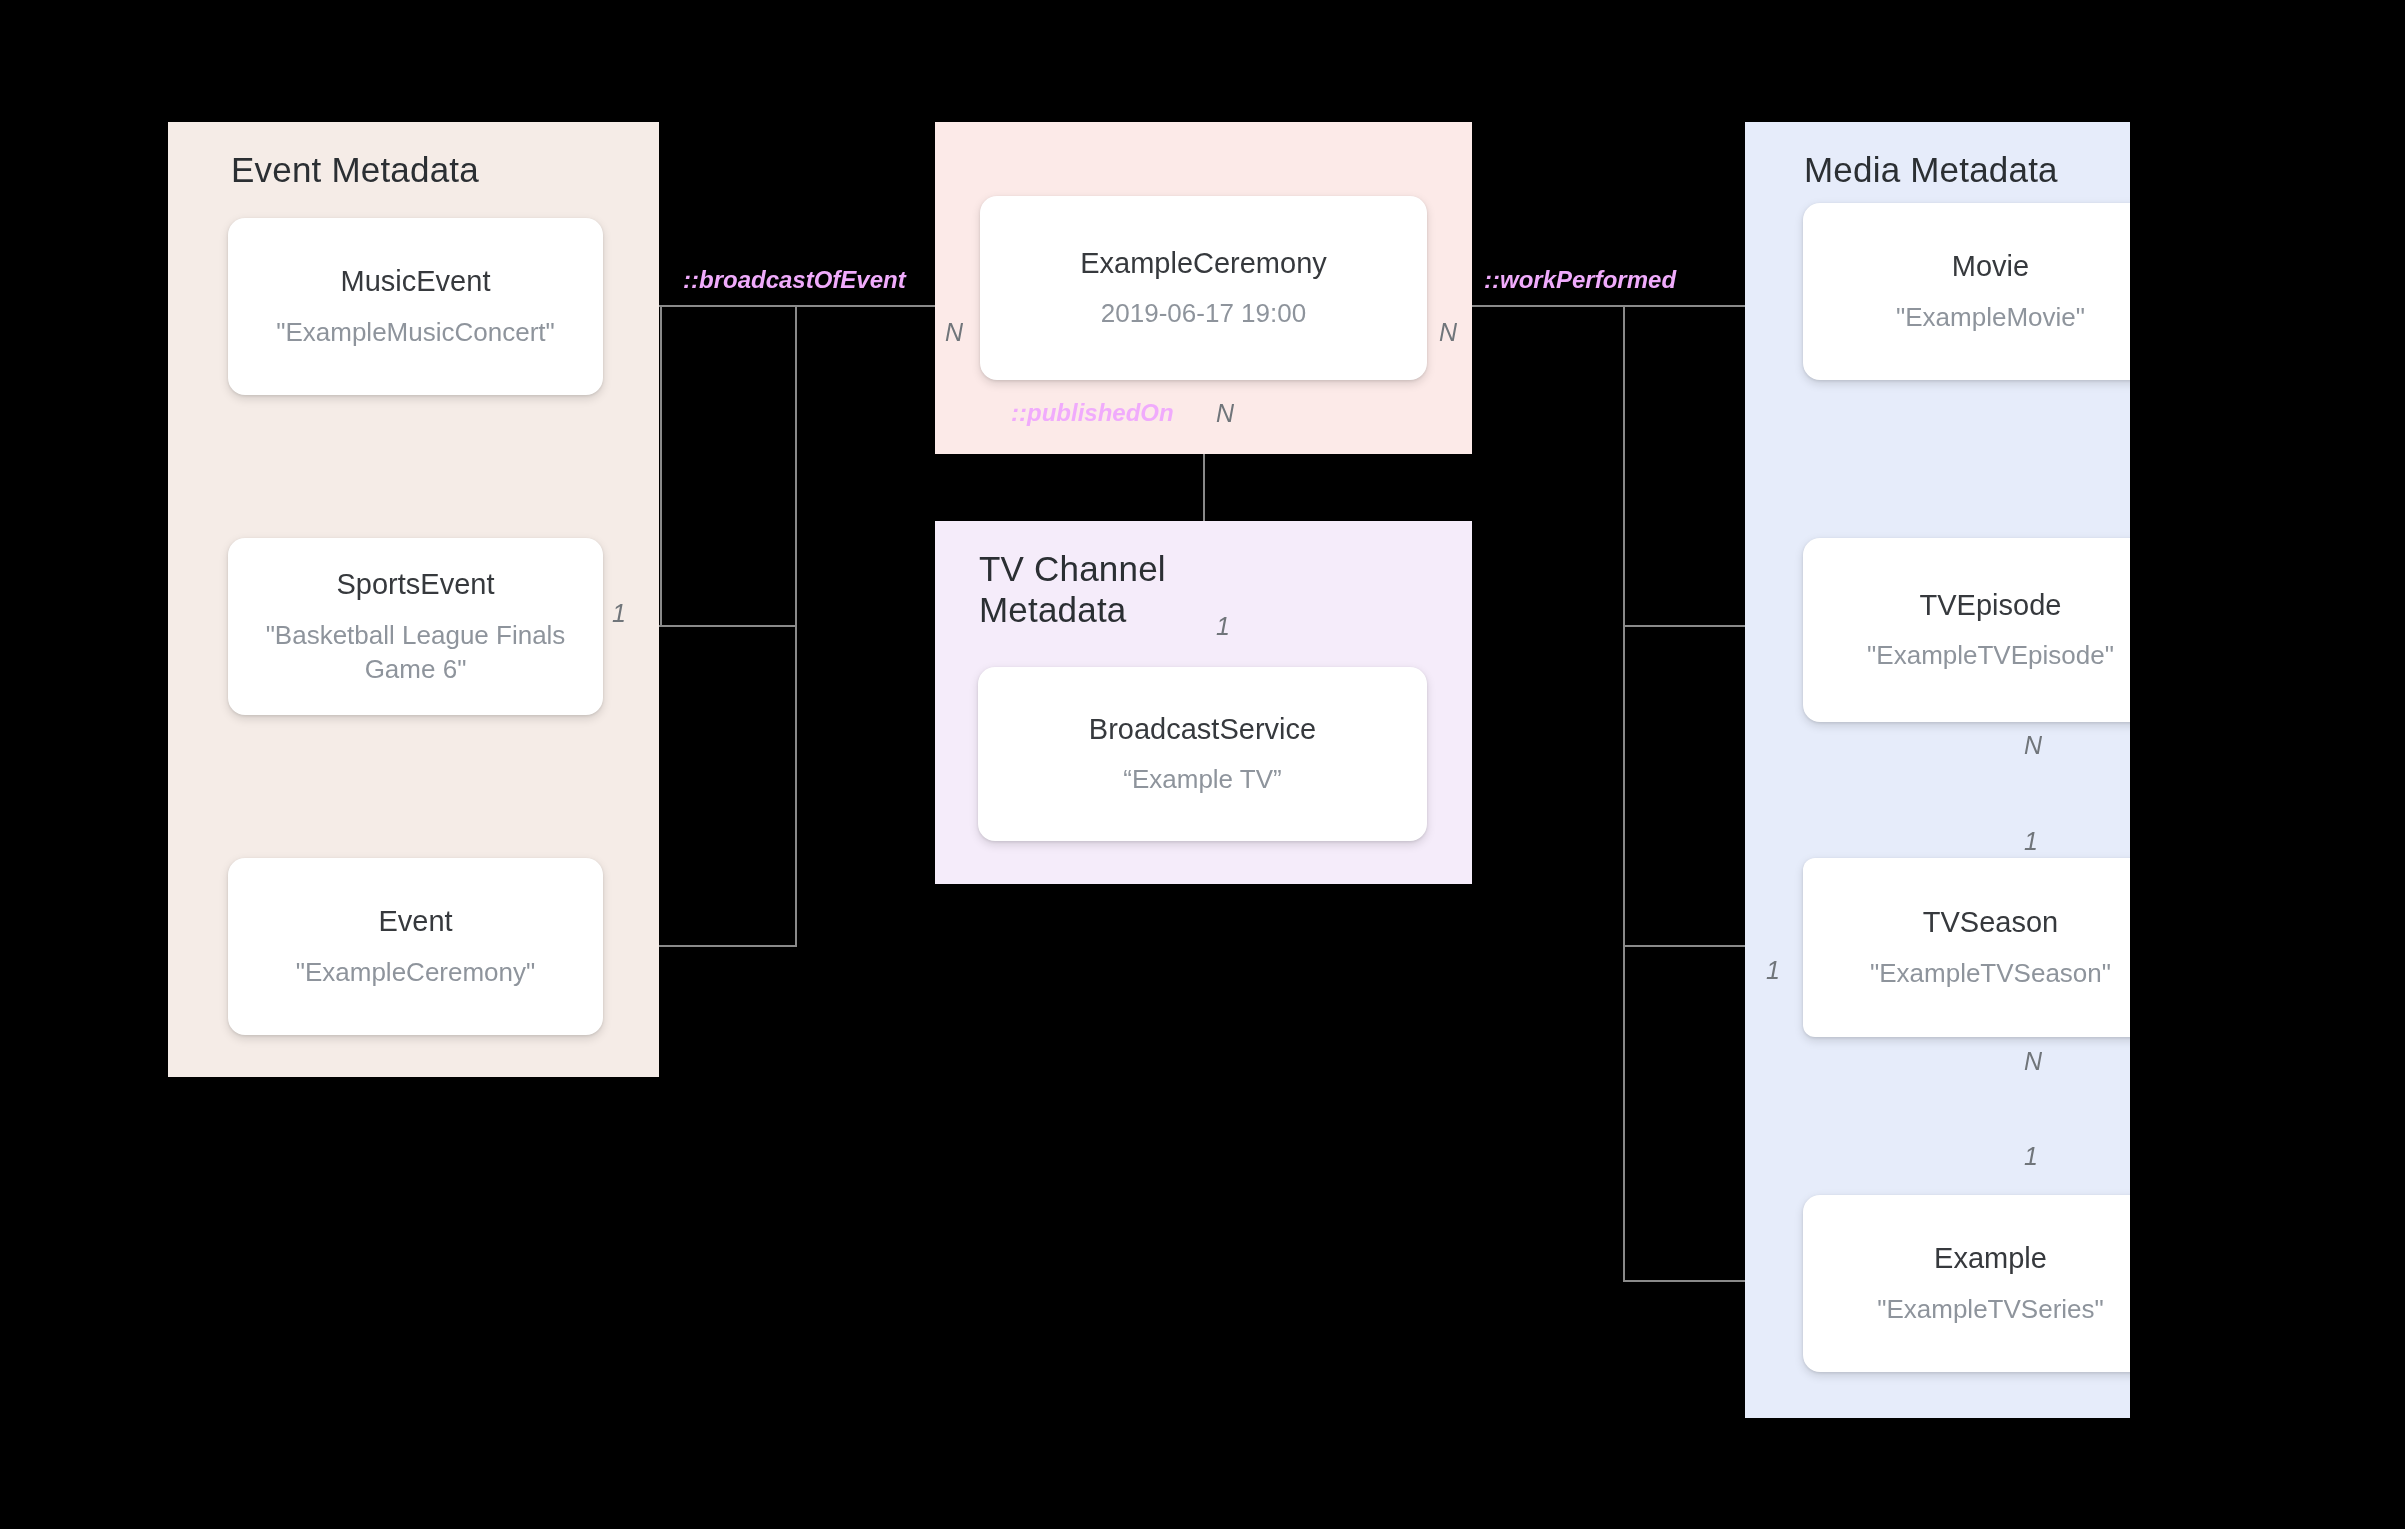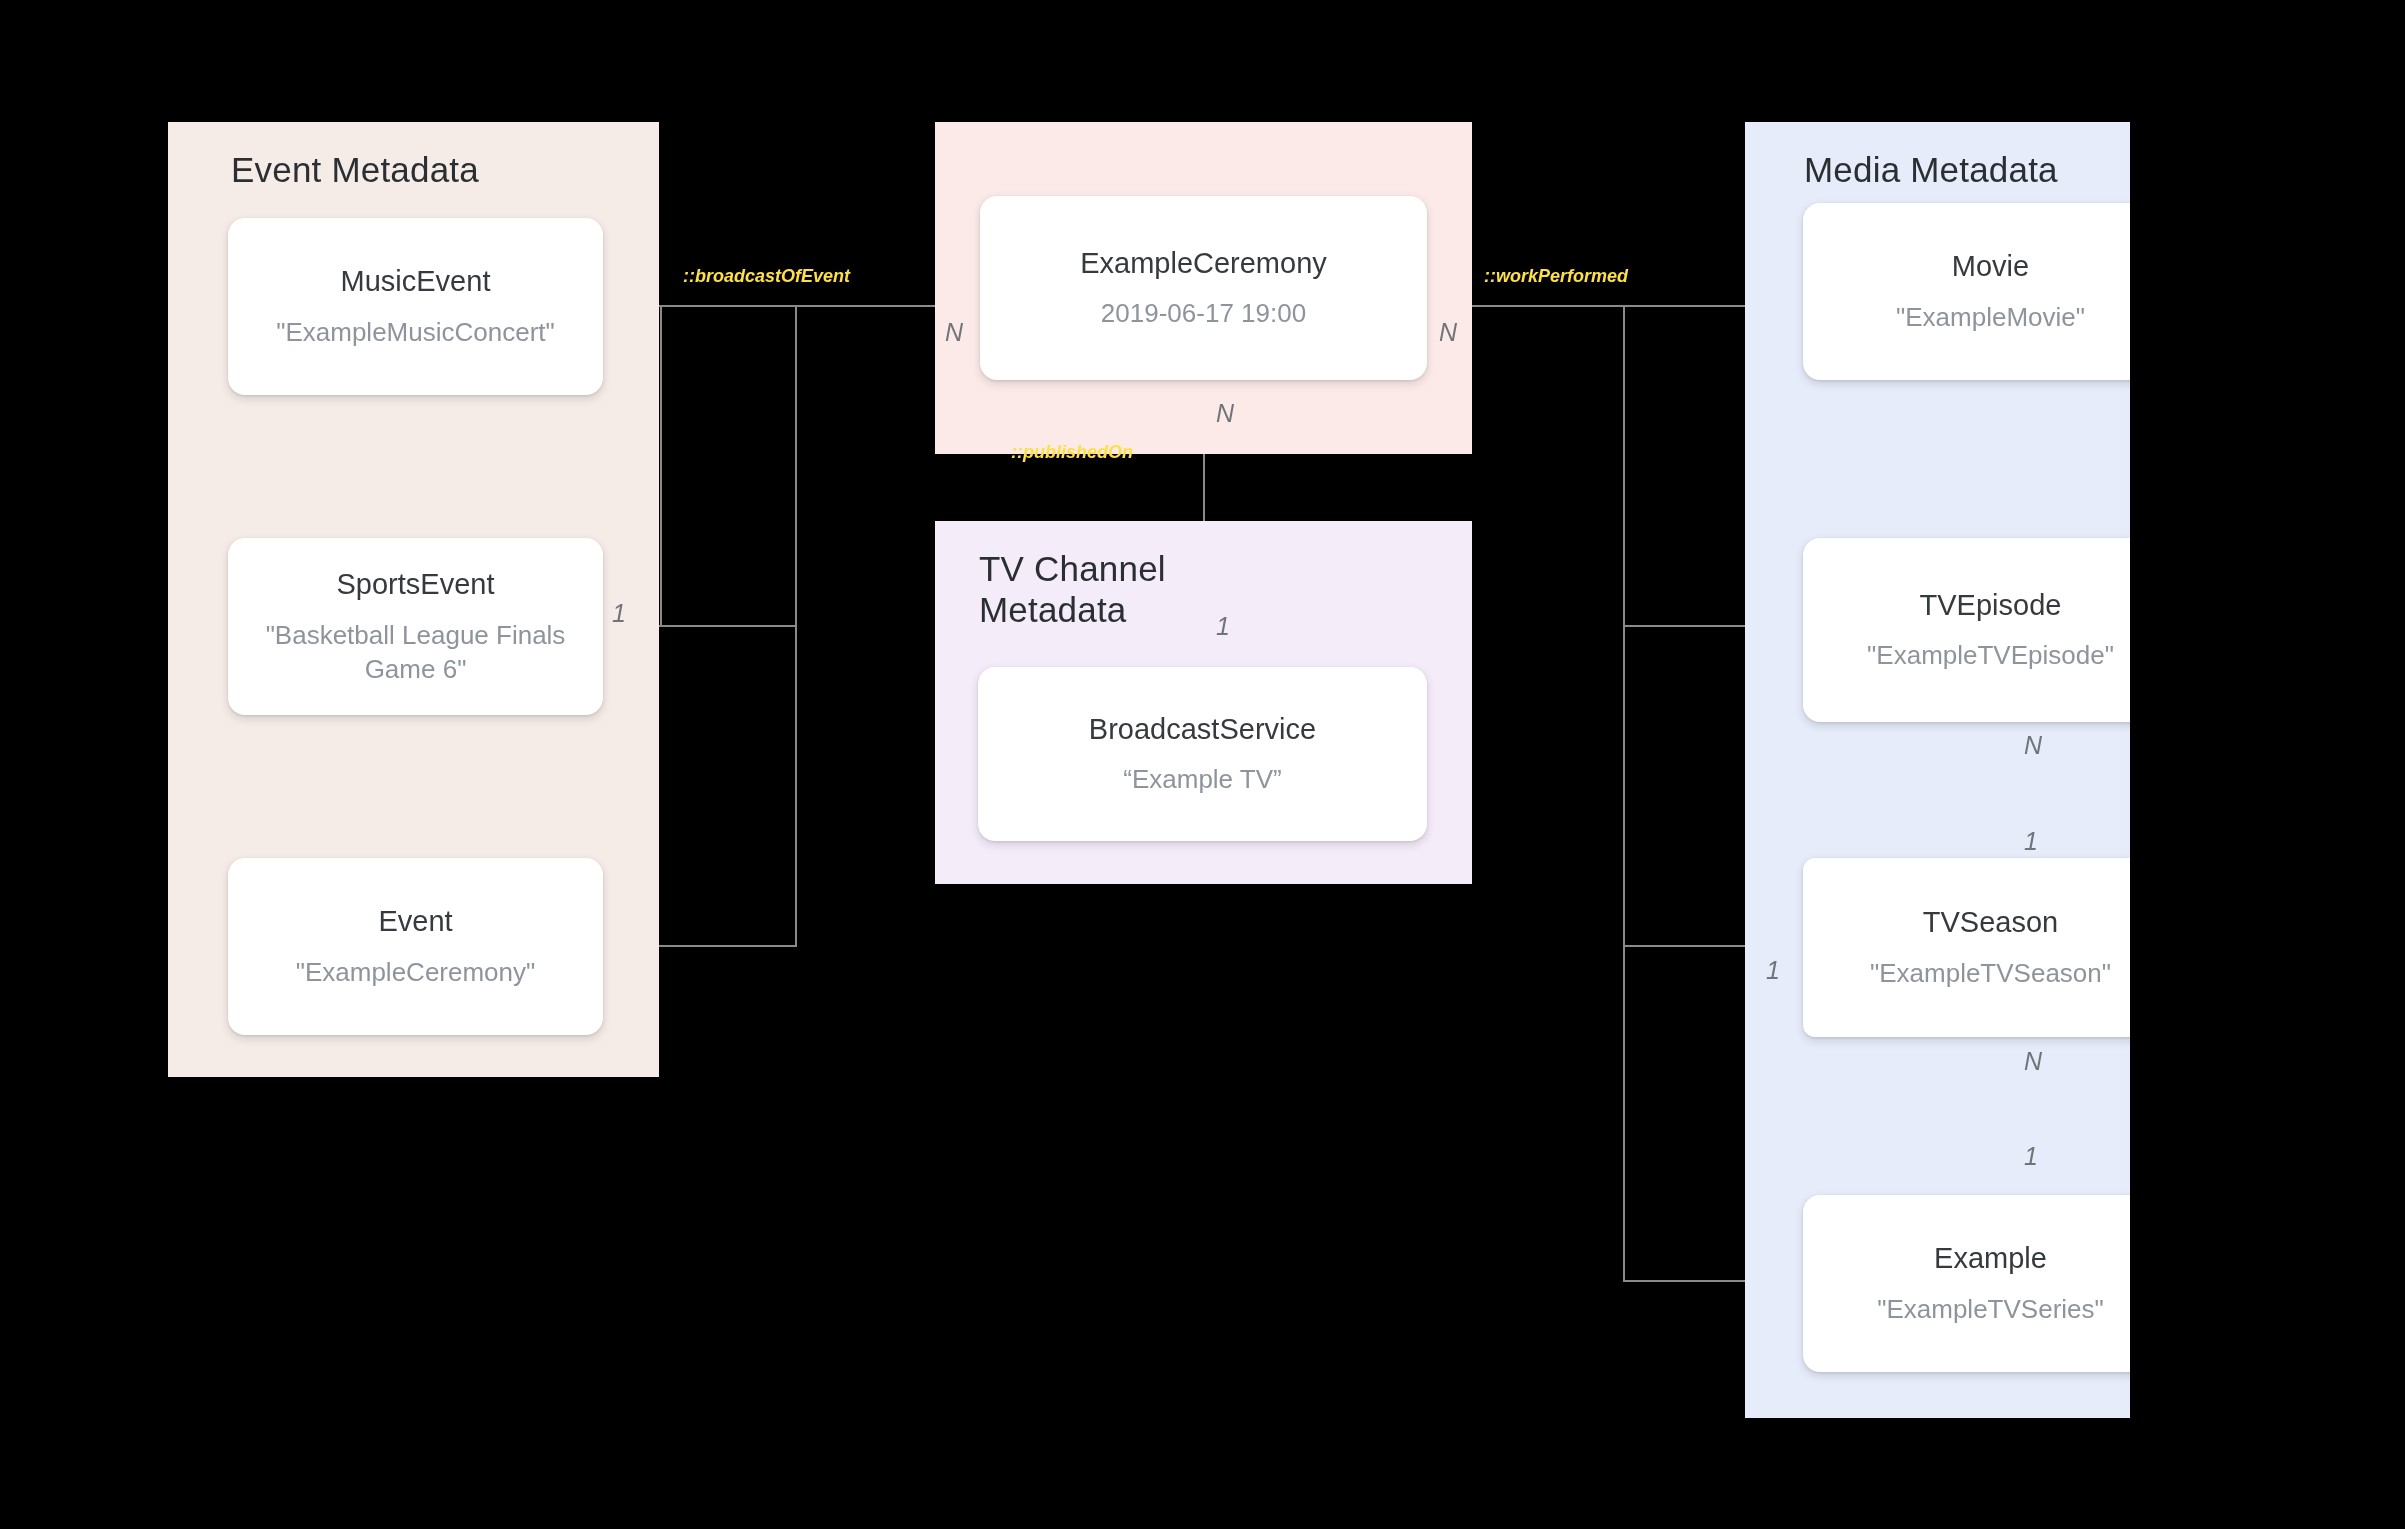--- a/index.html
+++ b/index.html
@@ -48,22 +48,22 @@
     line-height:1.3;
     margin-top:16.3px;
   }
   
   .ln{position:absolute;background:#8a8a8a;}
   .lnh{height:1.9px;}
   .lnv{width:1.9px;}
   
   .rel-label{
     position:absolute;
-    color:#fde047;
-    font-size:18px;
+    color:#f0abfc;
+    font-size:24px;
     font-style:italic;
     font-weight:bold;
     white-space:nowrap;
     text-align:right;
   }
   .card-label{
     position:absolute;
     color:#70757a;
     font-size:25px;
     font-style:italic;
@@ -158,21 +158,21 @@
 
   <div class="card" style="left:1803px;top:1195px;width:375px;height:177px;">
     <div class="cls">Example</div>
     <div class="val">"ExampleTVSeries"</div>
   </div>
 
   <div class="rel-label" style="left:683px;top:266px;">::broadcastOfEvent</div>
 
   <div class="rel-label" style="left:1484px;top:266px;">::workPerformed</div>
 
-  <div class="rel-label" style="left:1011px;top:399px;margin-top:43px;">::publishedOn</div>
+  <div class="rel-label" style="left:1011px;top:399px;">::publishedOn</div>
 
   <div class="card-label" style="left:612px;top:599px;">1</div>
 
   <div class="card-label" style="left:945px;top:318px;">N</div>
 
   <div class="card-label" style="left:1439px;top:318px;">N</div>
 
   <div class="card-label" style="left:1216px;top:399px;">N</div>
 
   <div class="card-label" style="left:1216px;top:612px;">1</div>

